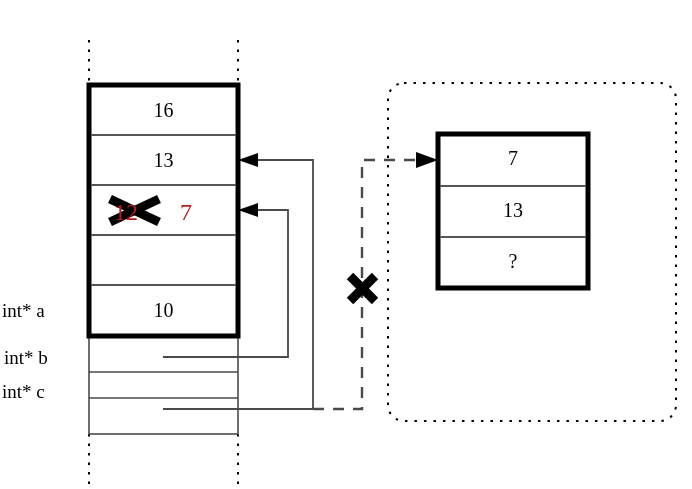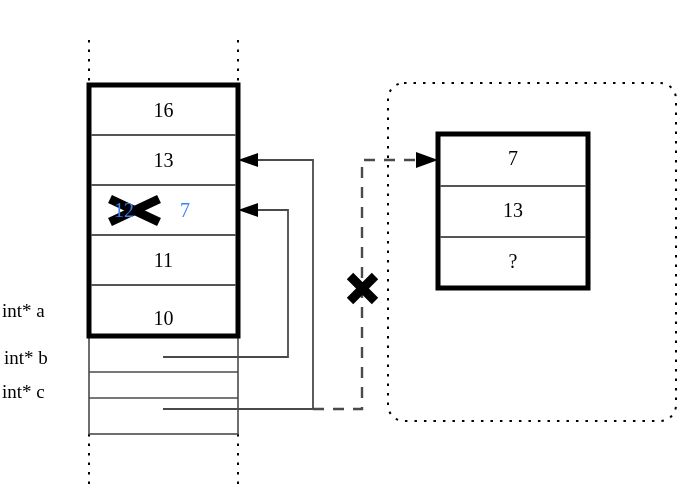--- a/index.html
+++ b/index.html
@@ -41,22 +41,22 @@
   }
   .varlabel {
     position: absolute;
     font-size: 19px;
     color: #000;
     white-space: nowrap;
     text-align: center;
   }
   .struck {
     position: absolute;
-    font-size: 20px;
-    color: #3b82f6;
+    font-size: 24px;
+    color: #b91c1c;
     white-space: nowrap;
   }
 </style>
 </head>
 <body>
 
 <div id="canvas">
 
 
   <svg id="vec" viewBox="0 0 692 489">
@@ -102,22 +102,21 @@
       <line x1="159" y1="199" x2="110" y2="222"></line>
     </g>
   </svg>
 
   <div class="cellval" style="left:89px; top:99px; width:149px;">16</div>
   <div class="cellval" style="left:89px; top:149px; width:149px;">13</div>
 
   <div class="struck" style="left:114px; top:199px;">12</div>
   <div class="struck" style="left:180px; top:199px;">7</div>
 
-  <div class="cellval" style="left:89px; top:249px; width:149px;">11</div>
-  <div class="cellval" style="left:89px; top:299px; width:149px;margin-top:8px;">10</div>
+  <div class="cellval" style="left:89px; top:299px; width:149px;">10</div>
 
   <div class="varlabel" style="left:2px; top:300px;">int* a</div>
   <div class="varlabel" style="left:4px; top:347px;">int* b</div>
   <div class="varlabel" style="left:2px; top:381px;">int* c</div>
 
   <div class="cellval" style="left:438px; top:147px; width:150px;">7</div>
   <div class="cellval" style="left:438px; top:199px; width:150px;">13</div>
   <div class="cellval" style="left:438px; top:250px; width:150px;">?</div>
 
 </div>

